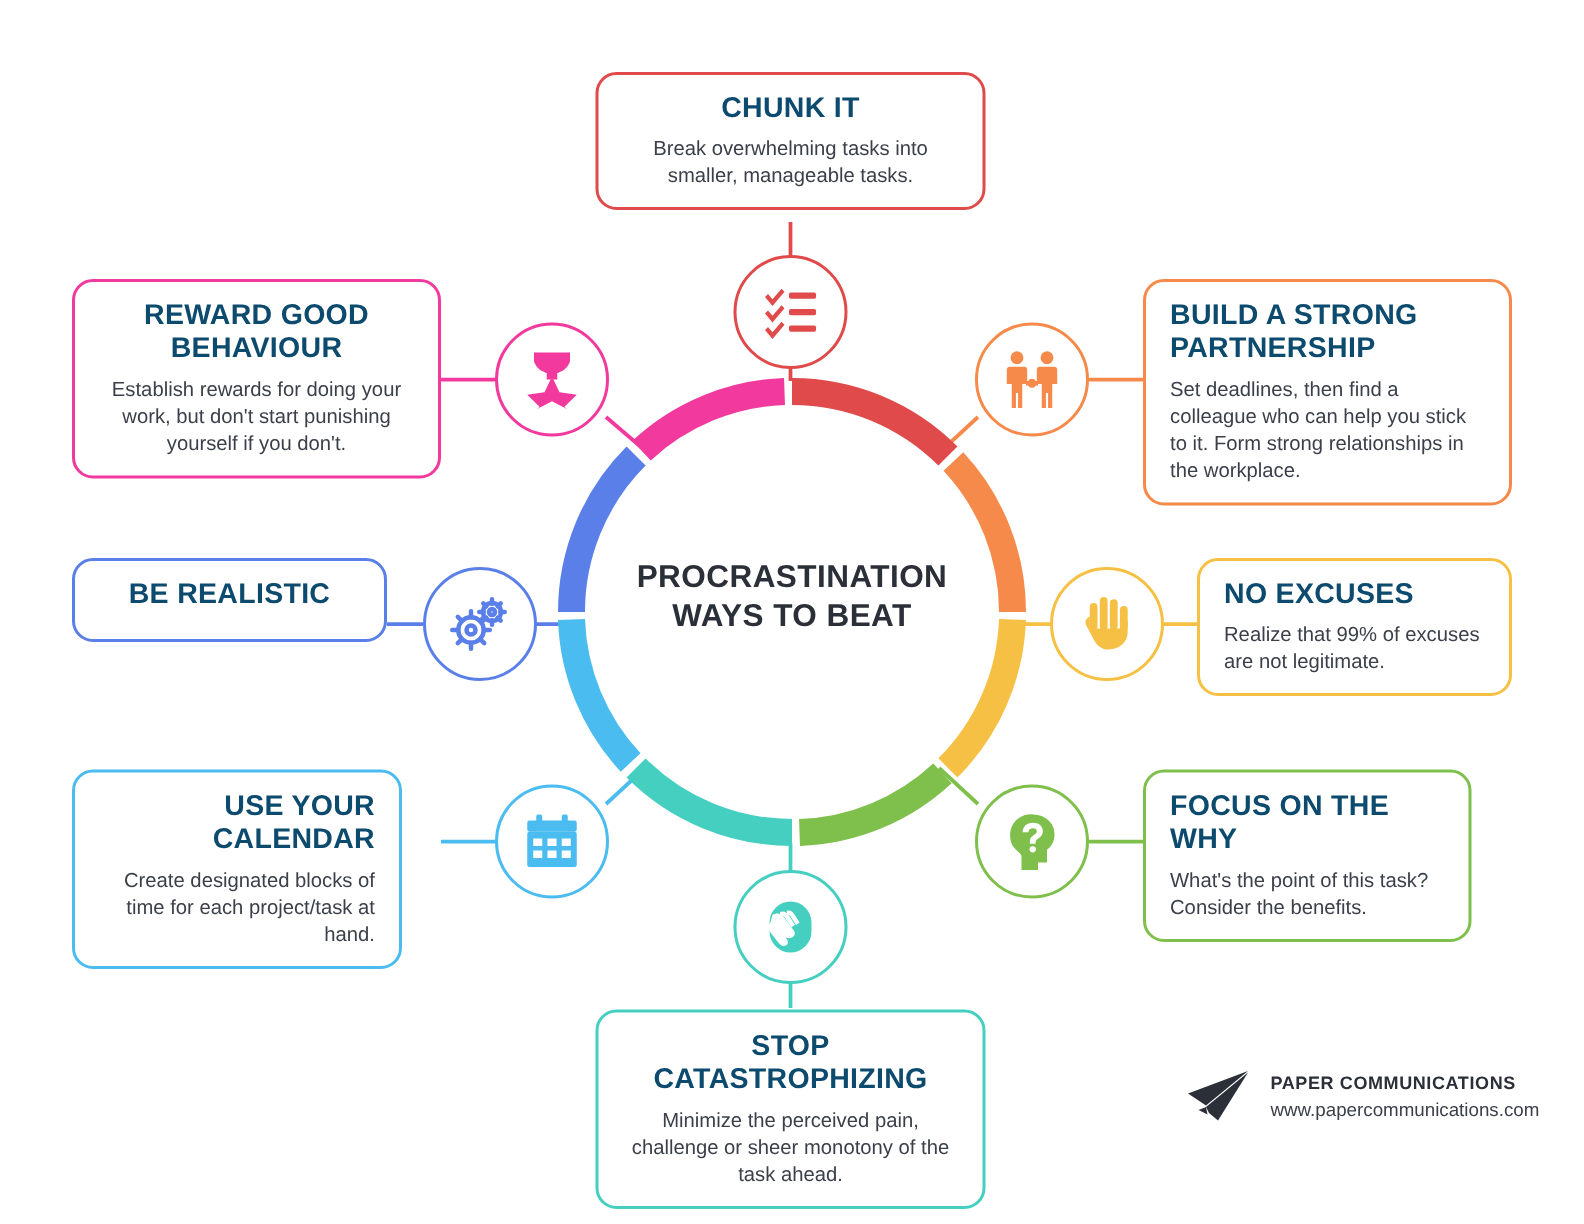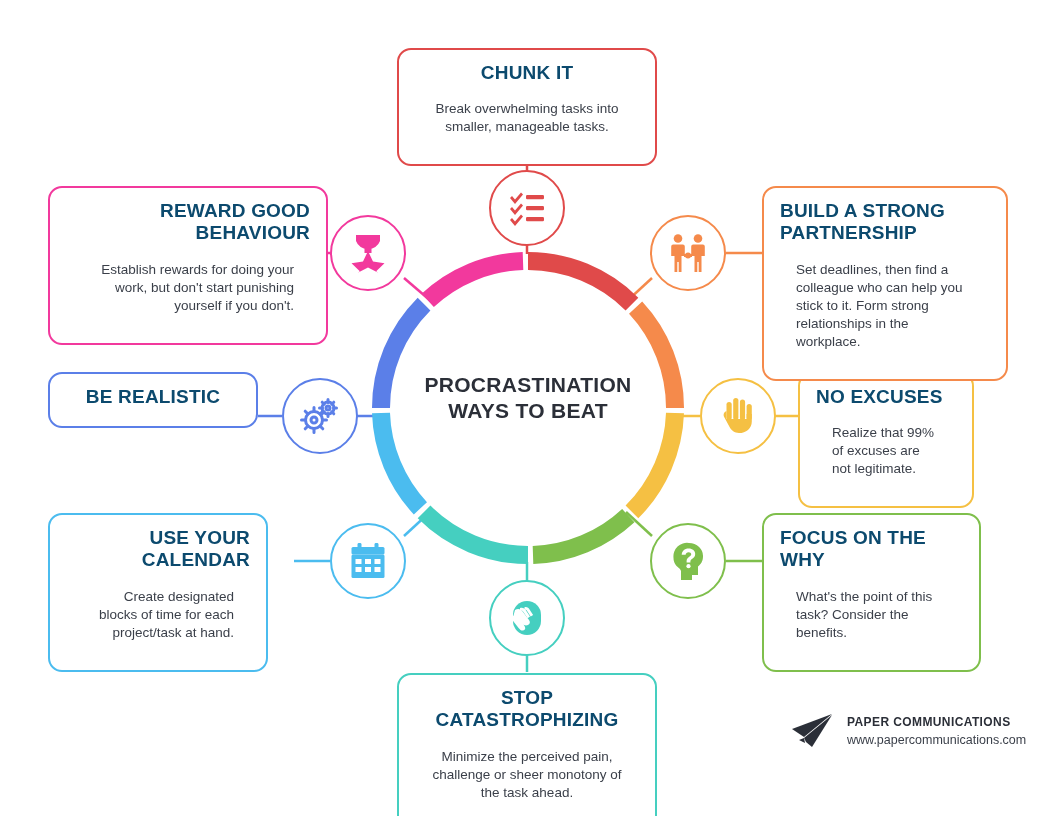--- a/index.html
+++ b/index.html
@@ -28,21 +28,21 @@
     font-weight:bold;
     letter-spacing:.2px;
     line-height:1.18;
     color:#0c4a6e;
     margin:0 0 6px 0;
   }
   .card .desc{
     font-size:13.5px;
     line-height:1.33;
     color:#3a3f49;
-    margin:16px;
+    margin:0;
   }
   .card.right-text{text-align:right;}
   .card.left-text{text-align:left;}
   .card.center-text{text-align:center;}
 
   .icon-circle{
     position:absolute;
     box-sizing:border-box;
     border-radius:50%;
     background:#fff;
@@ -129,21 +129,21 @@
         <polygon points="3,10 5,8 8,11.5 14,4.5 16,6.5 8,16"></polygon>
         <rect x="19" y="7" width="18" height="4.2" rx="1.2"></rect>
         <polygon points="3,21 5,19 8,22.5 14,15.5 16,17.5 8,27"></polygon>
         <rect x="19" y="18" width="18" height="4.2" rx="1.2"></rect>
         <polygon points="3,32 5,30 8,33.5 14,26.5 16,28.5 8,38"></polygon>
         <rect x="19" y="29" width="18" height="4.2" rx="1.2"></rect>
       </g>
     </svg>
   </div>
 
-  <div class="card right-text" style="left:48px;top:186px;width:280px;border-color:#F2399D;">
+  <div class="card right-text" style="left:48px;top:186px;width:246px;border-color:#F2399D;text-align:center;">
     <p class="title">REWARD GOOD BEHAVIOUR</p>
     <p class="desc">Establish rewards for doing your work, but don't start punishing yourself if you don't.</p>
   </div>
   <div class="icon-circle" style="left:330px;top:215px;width:76px;height:76px;border-color:#F2399D;">
     <svg width="38" height="40" viewBox="0 0 38 40">
       <g fill="#F2399D">
         <path d="M7 2 h24 v6 a12 12 0 0 1 -12 8 a12 12 0 0 1 -12 -8 z"></path>
         <rect x="15.5" y="15" width="7" height="5"></rect>
         <polygon points="19,18 24,28.5 35.5,30.2 27.2,38.3 29.2,39.8 19,34.5 8.8,39.8 10.8,38.3 2.5,30.2 14,28.5"></polygon>
       </g>
@@ -222,21 +222,21 @@
       </g>
       <g fill="#ffffff">
         <path d="M19.6 7.5 c4 0 6.6 2.3 6.6 5.6 c0 2.6 -1.4 3.8 -3.2 5 c-1.2 .8 -1.6 1.4 -1.6 2.5 v.9 h-3.8 v-1.3
                  c0 -2.2 .8 -3.2 2.7 -4.5 c1.3 -.9 1.9 -1.5 1.9 -2.5 c0 -1.2 -1 -2 -2.6 -2 c-1.7 0 -2.8 .9 -3 2.6 h-3.9
                  c.2 -3.8 2.8 -6.3 6.9 -6.3 z"></path>
         <circle cx="19.5" cy="25.2" r="2.1"></circle>
       </g>
     </svg>
   </div>
 
-  <div class="card left-text" style="left:798px;top:372px;width:176px;border-color:#F5C043;">
+  <div class="card left-text" style="left:798px;top:372px;width:210px;border-color:#F5C043;">
     <p class="title">NO EXCUSES</p>
     <p class="desc">Realize that 99% of excuses are not legitimate.</p>
   </div>
   <div class="icon-circle" style="left:700px;top:378px;width:76px;height:76px;border-color:#F5C043;">
     <svg width="36" height="40" viewBox="0 0 36 40">
       <g fill="#F5C043">
         <rect x="6.5" y="6" width="5.2" height="18" rx="2.6"></rect>
         <rect x="13.2" y="2" width="5.2" height="22" rx="2.6"></rect>
         <rect x="19.9" y="3.5" width="5.2" height="20.5" rx="2.6"></rect>
         <rect x="26.6" y="8" width="5.2" height="16" rx="2.6"></rect>

